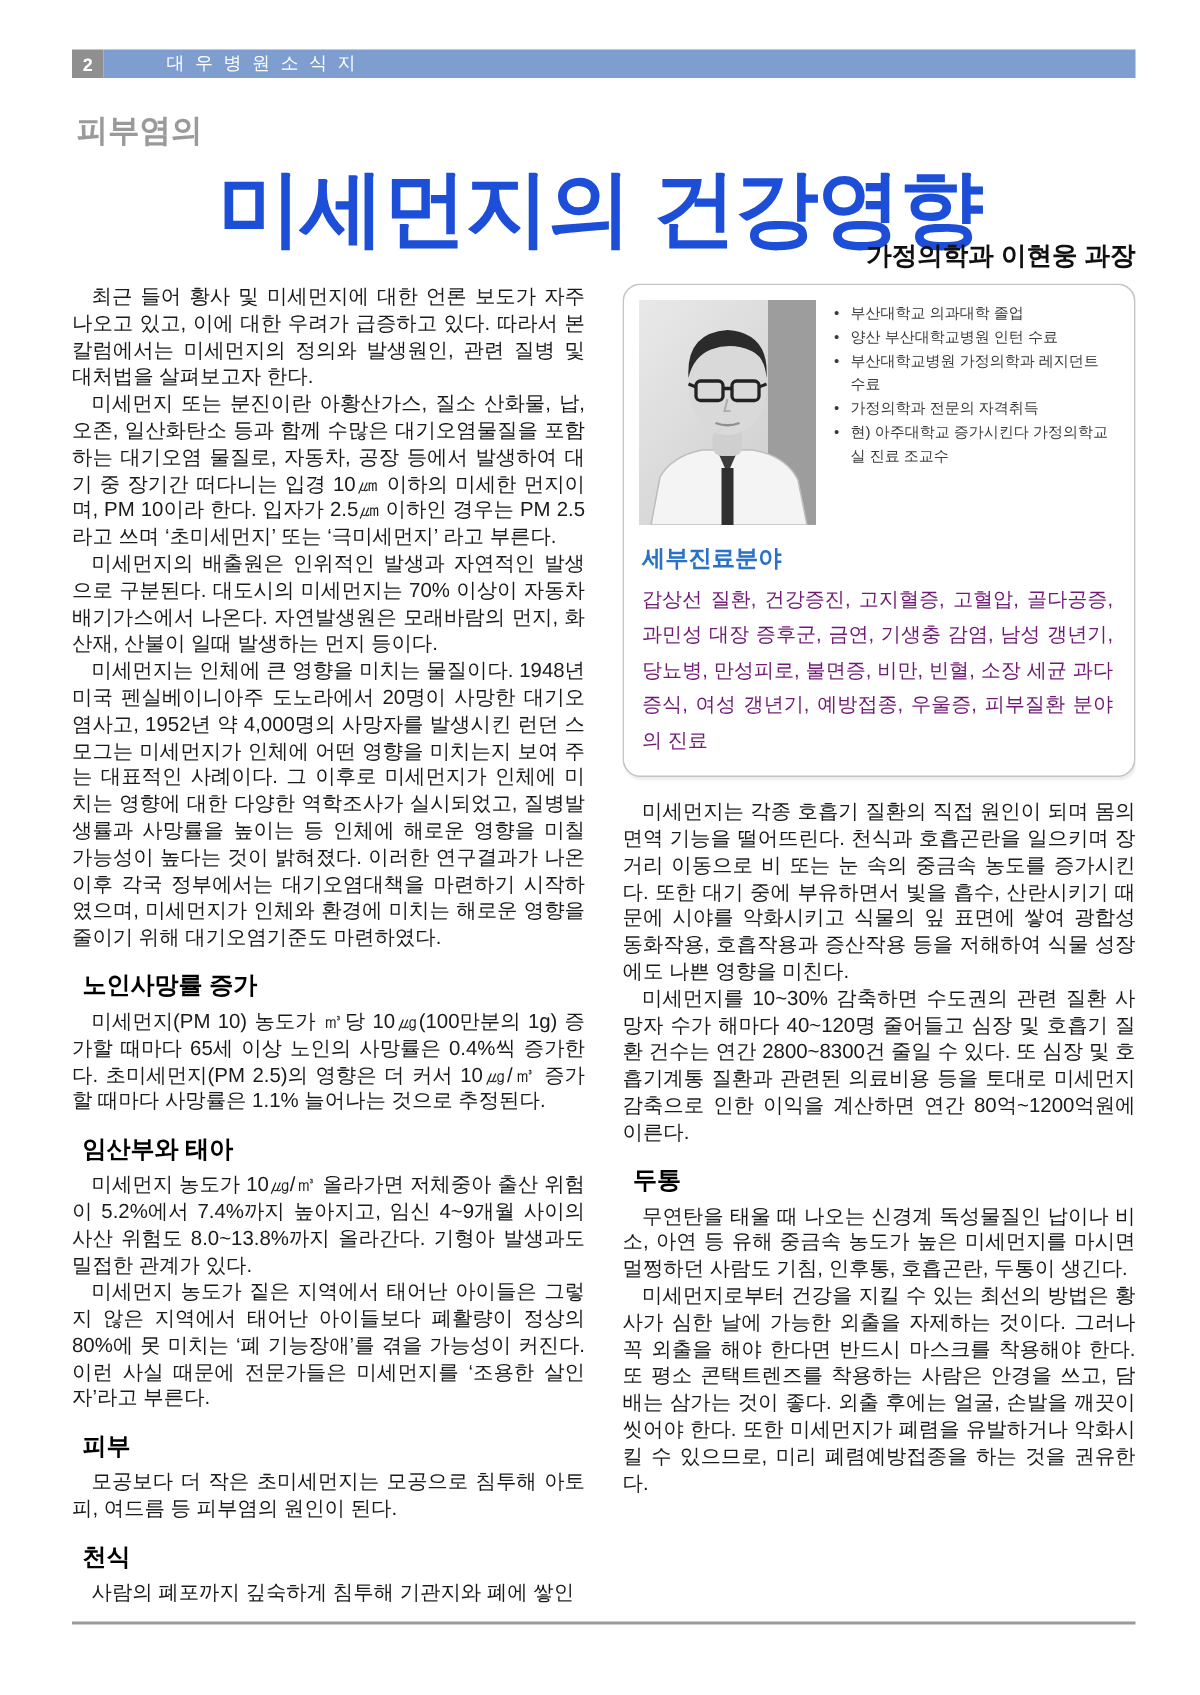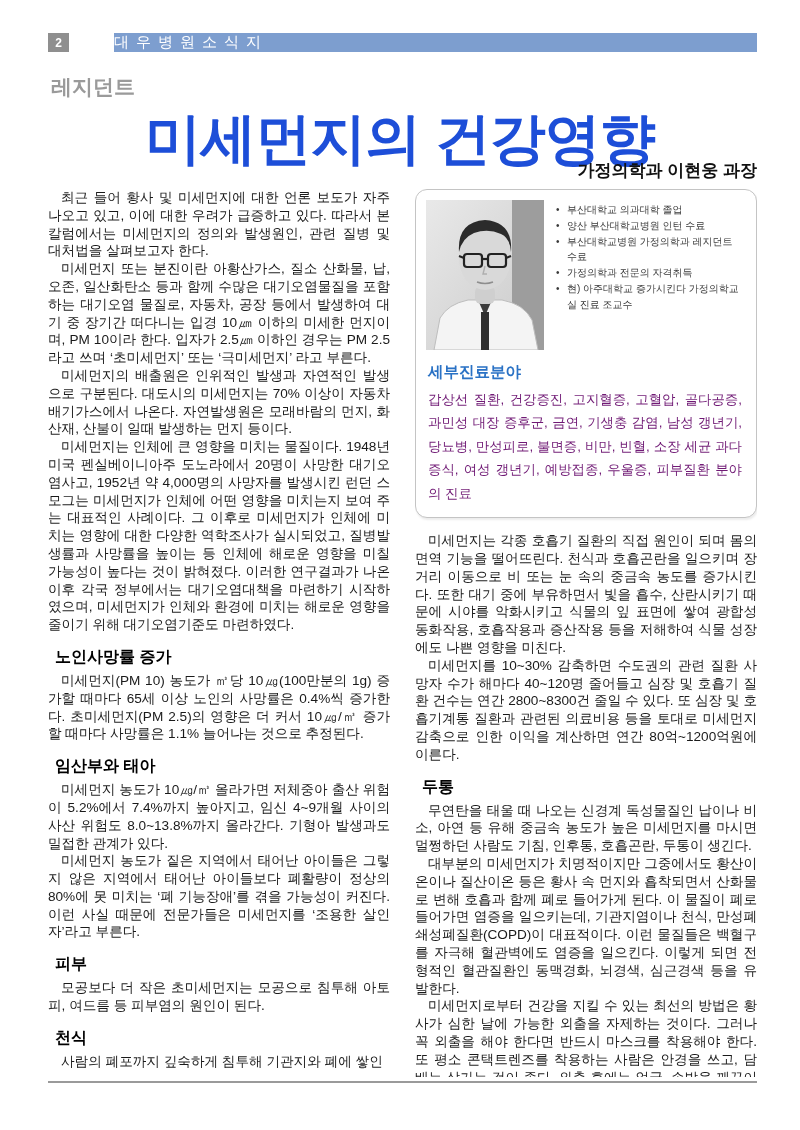--- a/index.html
+++ b/index.html
@@ -4,22 +4,22 @@
 <style>
   html,body{margin:0;padding:0;background:#ffffff;}
   .page{
     position:relative;width:800px;height:1130px;background:#ffffff;
     font-family:"Liberation Sans","DejaVu Sans",sans-serif;color:#1a1a1a;overflow:hidden;
   }
   
   .header-bar{position:absolute;left:48px;top:33px;width:709px;height:19px;display:flex;}
   .page-num{width:21px;background:#8f8f8f;color:#fff;font-size:12px;font-weight:bold;
     display:flex;align-items:center;justify-content:center;}
-  .masthead{flex:1;background:#7d9ecf;color:#fff;font-size:15px;letter-spacing:7px;
-    display:flex;align-items:center;margin-left:45px;}
+  .masthead{flex:1;background:#7d9ecf;color:#fff;font-size:12px;letter-spacing:7px;
+    display:flex;align-items:center;padding-left:42px;}
   
   .column-label{position:absolute;left:51px;top:73px;color:#9a9a9a;font-weight:bold;font-size:21px;}
   .article-title{position:absolute;left:0;width:800px;top:102px;text-align:center;
     color:#1d4ed8;font-size:56px;font-weight:bold;letter-spacing:-1px;}
   .byline{position:absolute;right:43px;top:159px;font-size:17px;font-weight:bold;color:#101010;}
   
   .columns{position:absolute;left:48px;top:189px;width:709px;height:888px;
     display:grid;grid-template-columns:1fr 1fr;column-gap:25px;overflow:hidden;}
   .col{overflow:hidden;}
   p.body{margin:0;font-size:13.6px;line-height:17.8px;text-align:justify;text-indent:13px;color:#1a1a1a;}
@@ -40,21 +40,21 @@
 </head>
 <body>
 
 <div class="page">
 
   <div class="header-bar">
     <div class="page-num">2</div>
     <div class="masthead">대우병원소식지</div>
   </div>
 
-  <div class="column-label">레지던트</div>
+  <div class="column-label">피부염의</div>
   <h1 class="article-title" style="margin:0;">미세먼지의 건강영향</h1>
   <div class="byline">가정의학과 이현웅 과장</div>
 
   <div class="columns">
 
     <div class="col">
       <p class="body">최근 들어 황사 및 미세먼지에 대한 언론 보도가 자주 나오고 있고, 이에 대한 우려가 급증하고 있다. 따라서 본 칼럼에서는 미세먼지의 정의와 발생원인, 관련 질병 및 대처법을 살펴보고자 한다.</p>
       <p class="body">미세먼지 또는 분진이란 아황산가스, 질소 산화물, 납, 오존, 일산화탄소 등과 함께 수많은 대기오염물질을 포함하는 대기오염 물질로, 자동차, 공장 등에서 발생하여 대기 중 장기간 떠다니는 입경 10㎛ 이하의 미세한 먼지이며, PM 10이라 한다. 입자가 2.5㎛ 이하인 경우는 PM 2.5라고 쓰며 ‘초미세먼지’ 또는 ‘극미세먼지’ 라고 부른다.</p>
       <p class="body">미세먼지의 배출원은 인위적인 발생과 자연적인 발생으로 구분된다. 대도시의 미세먼지는 70% 이상이 자동차 배기가스에서 나온다. 자연발생원은 모래바람의 먼지, 화산재, 산불이 일때 발생하는 먼지 등이다.</p>
       <p class="body">미세먼지는 인체에 큰 영향을 미치는 물질이다. 1948년 미국 펜실베이니아주 도노라에서 20명이 사망한 대기오염사고, 1952년 약 4,000명의 사망자를 발생시킨 런던 스모그는 미세먼지가 인체에 어떤 영향을 미치는지 보여 주는 대표적인 사례이다. 그 이후로 미세먼지가 인체에 미치는 영향에 대한 다양한 역학조사가 실시되었고, 질병발생률과 사망률을 높이는 등 인체에 해로운 영향을 미칠 가능성이 높다는 것이 밝혀졌다. 이러한 연구결과가 나온 이후 각국 정부에서는 대기오염대책을 마련하기 시작하였으며, 미세먼지가 인체와 환경에 미치는 해로운 영향을 줄이기 위해 대기오염기준도 마련하였다.</p>
@@ -112,19 +112,18 @@
           </ul>
         </div>
         <div class="specialty-title">세부진료분야</div>
         <p class="specialty-text">갑상선 질환, 건강증진, 고지혈증, 고혈압, 골다공증, 과민성 대장 증후군, 금연, 기생충 감염, 남성 갱년기, 당뇨병, 만성피로, 불면증, 비만, 빈혈, 소장 세균 과다증식, 여성 갱년기, 예방접종, 우울증, 피부질환 분야의 진료</p>
       </div>
 
       <p class="body">미세먼지는 각종 호흡기 질환의 직접 원인이 되며 몸의 면역 기능을 떨어뜨린다. 천식과 호흡곤란을 일으키며 장거리 이동으로 비 또는 눈 속의 중금속 농도를 증가시킨다. 또한 대기 중에 부유하면서 빛을 흡수, 산란시키기 때문에 시야를 악화시키고 식물의 잎 표면에 쌓여 광합성 동화작용, 호흡작용과 증산작용 등을 저해하여 식물 성장에도 나쁜 영향을 미친다.</p>
       <p class="body">미세먼지를 10~30% 감축하면 수도권의 관련 질환 사망자 수가 해마다 40~120명 줄어들고 심장 및 호흡기 질환 건수는 연간 2800~8300건 줄일 수 있다. 또 심장 및 호흡기계통 질환과 관련된 의료비용 등을 토대로 미세먼지 감축으로 인한 이익을 계산하면 연간 80억~1200억원에 이른다.</p>
       <h3 class="section">두통</h3>
       <p class="body">무연탄을 태울 때 나오는 신경계 독성물질인 납이나 비소, 아연 등 유해 중금속 농도가 높은 미세먼지를 마시면 멀쩡하던 사람도 기침, 인후통, 호흡곤란, 두통이 생긴다.</p>
-      <p class="body">대부분의 미세먼지가 치명적이지만 그중에서도 황산이온이나 질산이온 등은 황사 속 먼지와 흡착되면서 산화물로 변해 호흡과 함께 폐로 들어가게 된다. 이 물질이 폐로 들어가면 염증을 일으키는데, 기관지염이나 천식, 만성폐쇄성폐질환(COPD)이 대표적이다. 이런 물질들은 백혈구를 자극해 혈관벽에도 염증을 일으킨다. 이렇게 되면 전형적인 혈관질환인 동맥경화, 뇌경색, 심근경색 등을 유발한다.</p>
       <p class="body">미세먼지로부터 건강을 지킬 수 있는 최선의 방법은 황사가 심한 날에 가능한 외출을 자제하는 것이다. 그러나 꼭 외출을 해야 한다면 반드시 마스크를 착용해야 한다. 또 평소 콘택트렌즈를 착용하는 사람은 안경을 쓰고, 담배는 삼가는 것이 좋다. 외출 후에는 얼굴, 손발을 깨끗이 씻어야 한다. 또한 미세먼지가 폐렴을 유발하거나 악화시킬 수 있으므로, 미리 폐렴예방접종을 하는 것을 권유한다.</p>
     </div>
   </div>
 
   <div class="footer-rule"></div>
 </div>
 
 </body></html>

